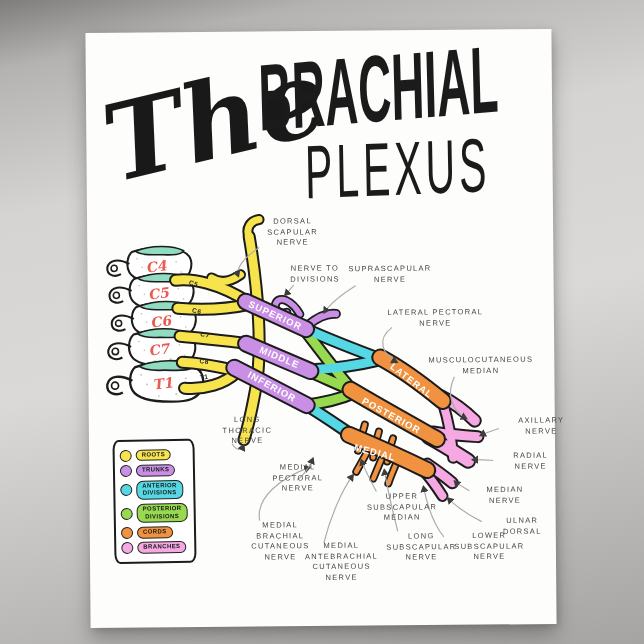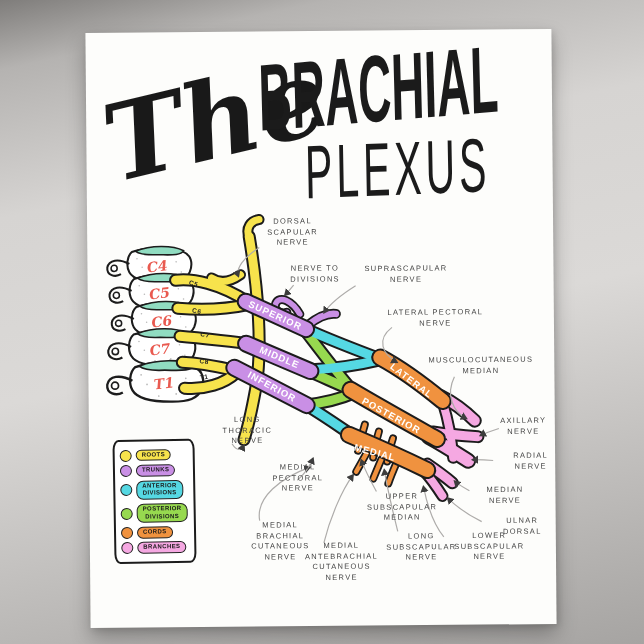--- a/index.html
+++ b/index.html
@@ -255,27 +255,27 @@
      <path class="lead" marker-end="url(#arr)" d="M208,449 C217,442 221,434 224,427"></path>
      <path class="lead" marker-end="url(#arr)" d="M143,412 C148,420 152,419 155,413"></path>
    </g>
   </svg>
 
   <div class="nl" style="left:184px;top:201px">DORSAL
 SCAPULAR
 NERVE</div>
   <div class="nl" style="left:206px;top:243px">NERVE TO
 DIVISIONS</div>
-  <div class="nl" style="left:297px;top:244px">SUPRASCAPULAR
+  <div class="nl" style="left:281px;top:244px">SUPRASCAPULAR
 NERVE</div>
   <div class="nl" style="left:326px;top:288px">LATERAL PECTORAL
 NERVE</div>
   <div class="nl" style="left:371px;top:336px">MUSCULOCUTANEOUS
 MEDIAN</div>
-  <div class="nl" style="left:413px;top:397px">AXILLARY
+  <div class="nl" style="left:431px;top:397px">AXILLARY
 NERVE</div>
   <div class="nl" style="left:420px;top:432px">RADIAL
 NERVE</div>
   <div class="nl" style="left:394px;top:466px">MEDIAN
 NERVE</div>
   <div class="nl" style="left:411px;top:497px">ULNAR
 DORSAL</div>
   <div class="nl" style="left:378px;top:517px">LOWER
 SUBSCAPULAR
 NERVE</div>

